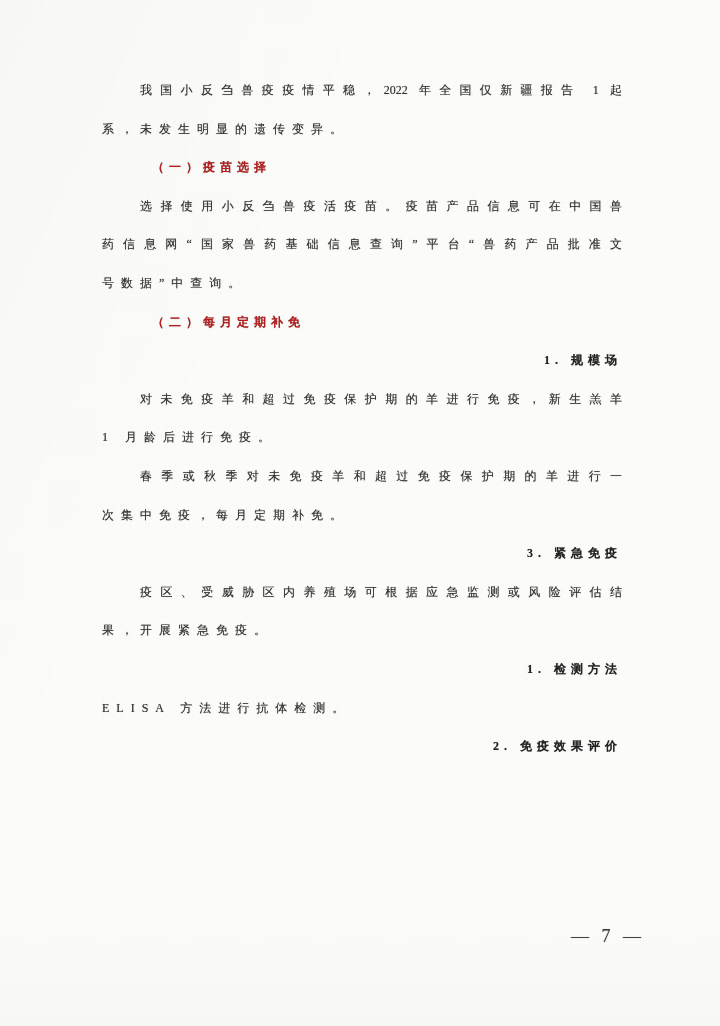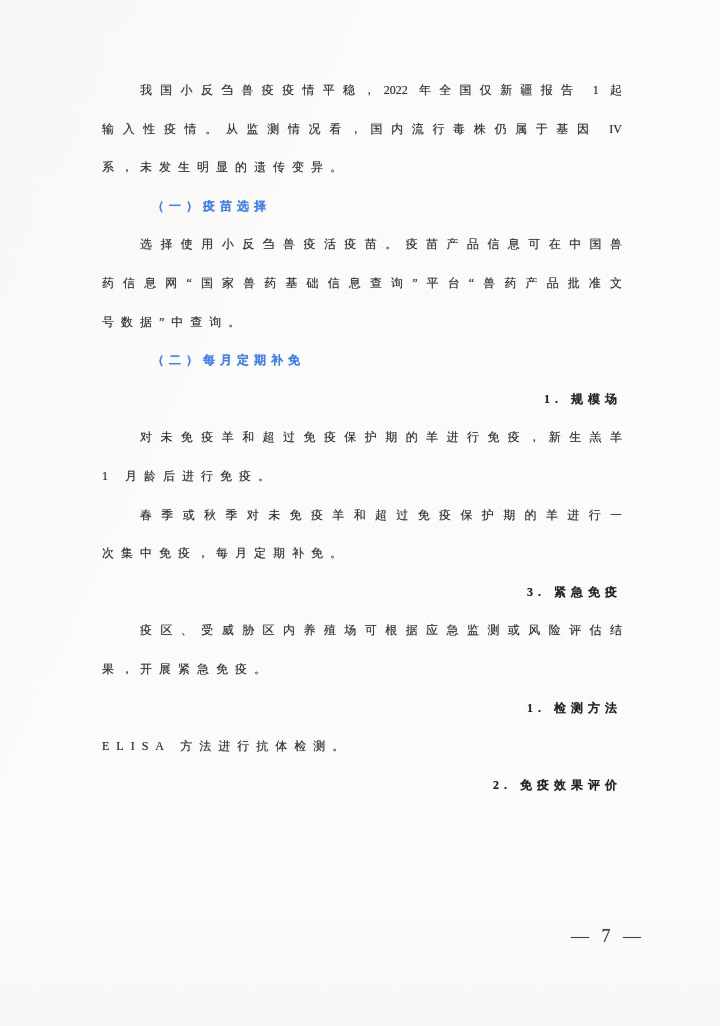--- a/index.html
+++ b/index.html
@@ -39,21 +39,21 @@
     letter-spacing: 0;
     text-align: justify;
     text-align-last: justify;
     text-justify: inter-character;
   }
   .ln.first { padding-left: 38px; }
   .ln.h2 {
     padding-left: 50px;
     font-weight: 700;
     letter-spacing: 5px;
-    color: #3b82f6;
+    color: #b91c1c;
   }
   .ln.h3 {
     padding-left: 54px;
     font-weight: 700;
     letter-spacing: 5px;
     color: #232222;
     text-align: right;
   }
   .footer {
     position: absolute;
@@ -65,21 +65,20 @@
     color: #3d3d3f;
     text-shadow: 0 0 0.8px rgba(60,60,60,0.5);
   }
 </style>
 </head>
 <body>
 
 <div class="doc">
 
   <div class="ln first j">我国小反刍兽疫疫情平稳，2022 年全国仅新疆报告 1 起</div>
-  <div class="ln j">输入性疫情。从监测情况看，国内流行毒株仍属于基因 IV</div>
   <div class="ln">系，未发生明显的遗传变异。</div>
 
   <div class="ln h2">（一）疫苗选择</div>
 
   <div class="ln first j">选择使用小反刍兽疫活疫苗。疫苗产品信息可在中国兽</div>
   <div class="ln j">药信息网“国家兽药基础信息查询”平台“兽药产品批准文</div>
   <div class="ln">号数据”中查询。</div>
 
   <div class="ln h2">（二）每月定期补免</div>
 

